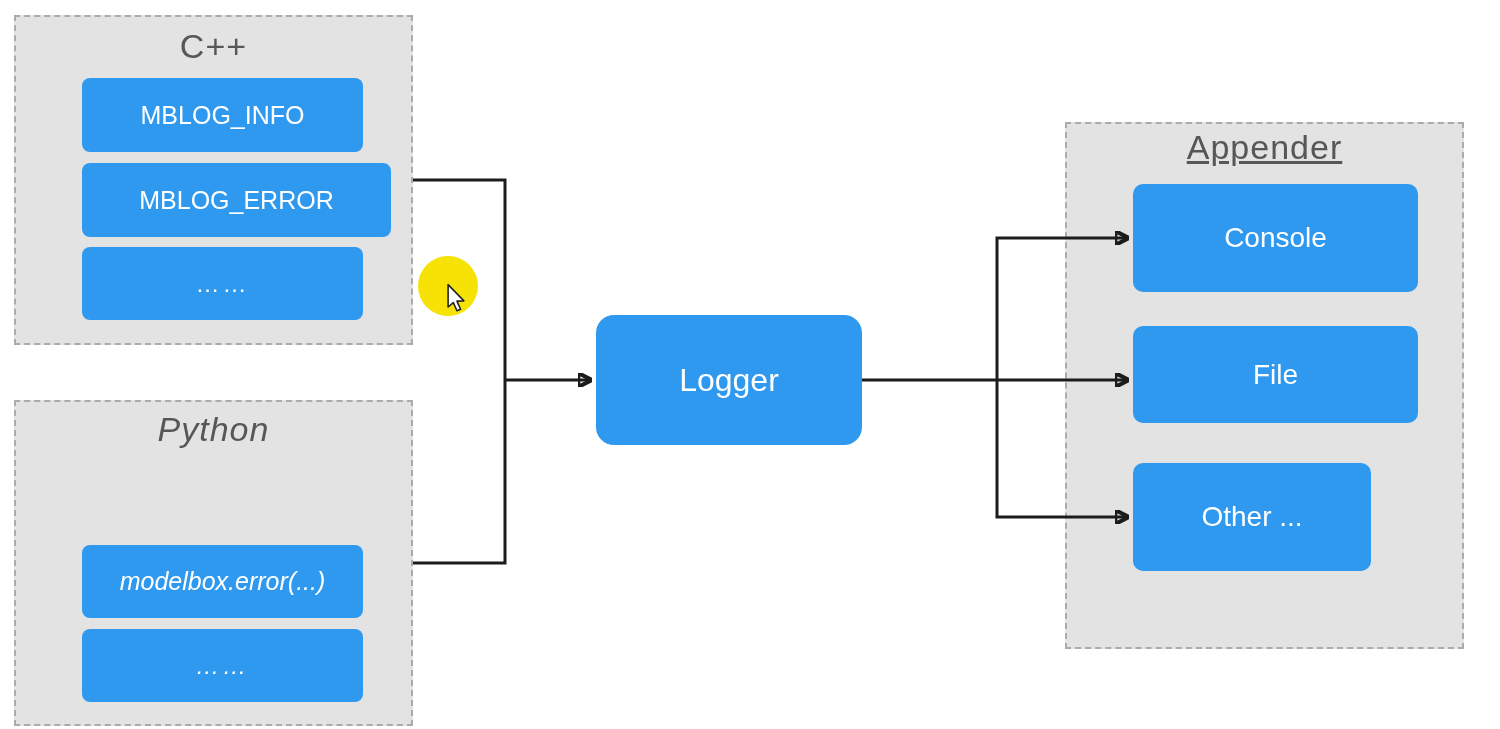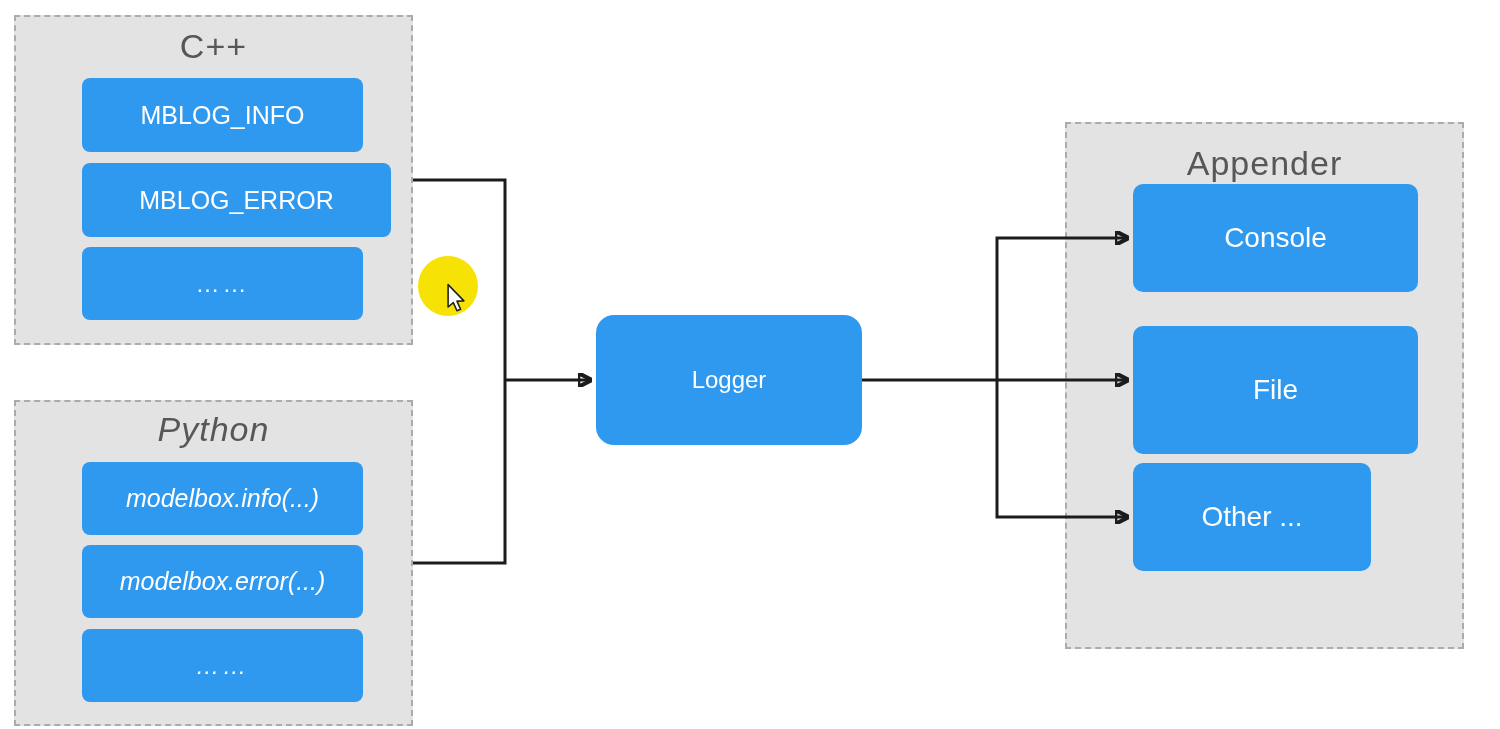--- a/index.html
+++ b/index.html
@@ -49,32 +49,32 @@
 
   
   #py-panel{left:14px;top:400px;width:399px;height:326px;font-style:italic;}
   #py-panel .panel-title{margin-top:8px;}
   #py-item-0{left:66px;top:60px;width:281px;height:73px;}
   #py-item-1{left:66px;top:143px;width:281px;height:73px;}
   #py-item-2{left:66px;top:227px;width:281px;height:73px;}
 
   
   #app-panel{left:1065px;top:122px;width:399px;height:527px;}
-  #app-panel .panel-title{margin-top:20px;}
+  #app-panel .panel-title{margin-top:4px;text-decoration:underline;}
   .node.big{border-radius:10px;font-size:28px;}
   #app-item-0{left:66px;top:60px;width:285px;height:108px;}
-  #app-item-1{left:66px;top:202px;width:285px;height:128px;}
+  #app-item-1{left:66px;top:202px;width:285px;height:97px;}
   #app-item-2{left:66px;top:339px;width:238px;height:108px;}
 
   
   #logger-node{
     position:absolute;left:596px;top:315px;width:266px;height:130px;
     background:var(--accent-blue);color:var(--box-text);
     display:flex;align-items:center;justify-content:center;
-    border-radius:18px;font-size:24px;
+    border-radius:18px;font-size:32px;
   }
 
   
   #wires{position:absolute;left:0;top:0;width:1500px;height:729px;pointer-events:none;}
   #wires path, #wires line{stroke:var(--line-black);stroke-width:3;fill:none;}
 
   
   #cursor-highlight{
     position:absolute;left:418px;top:256px;width:60px;height:60px;
     border-radius:50%;background:var(--highlight-yellow);
@@ -86,21 +86,20 @@
 
 <div class="panel" id="cpp-panel">
   <span class="panel-title">C++</span>
   <div class="node" id="cpp-item-0">MBLOG_INFO</div>
   <div class="node" id="cpp-item-1">MBLOG_ERROR</div>
   <div class="node dots" id="cpp-item-2">……</div>
 </div>
 
 <div class="panel" id="py-panel">
   <span class="panel-title">Python</span>
-  <div class="node" id="py-item-0">modelbox.info(...)</div>
   <div class="node" id="py-item-1">modelbox.error(...)</div>
   <div class="node dots" id="py-item-2">……</div>
 </div>
 
 <div id="logger-node">Logger</div>
 
 <div class="panel" id="app-panel">
   <span class="panel-title">Appender</span>
   <div class="node big" id="app-item-0">Console</div>
   <div class="node big" id="app-item-1">File</div>

